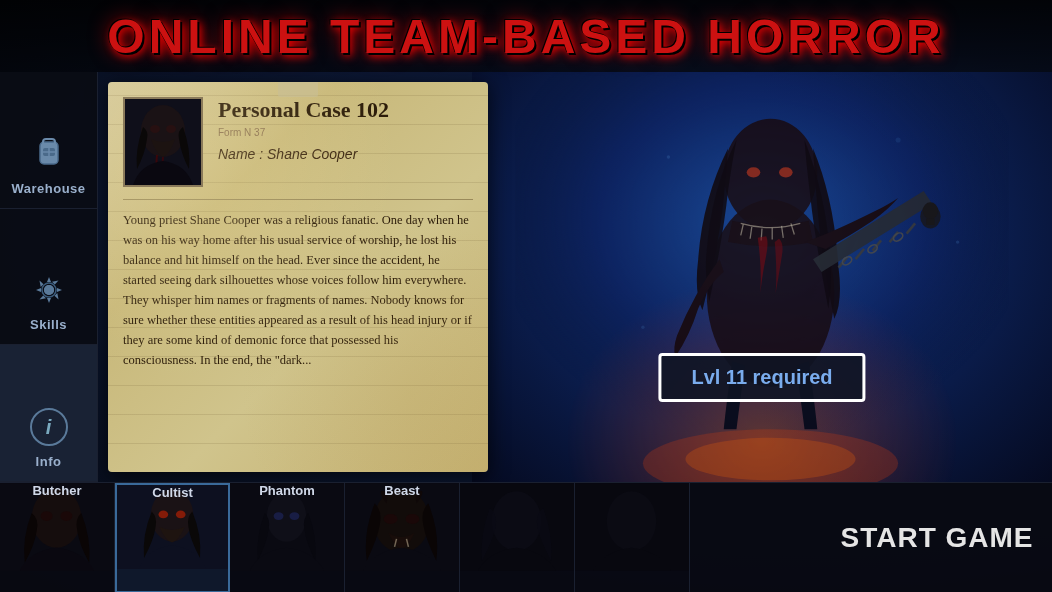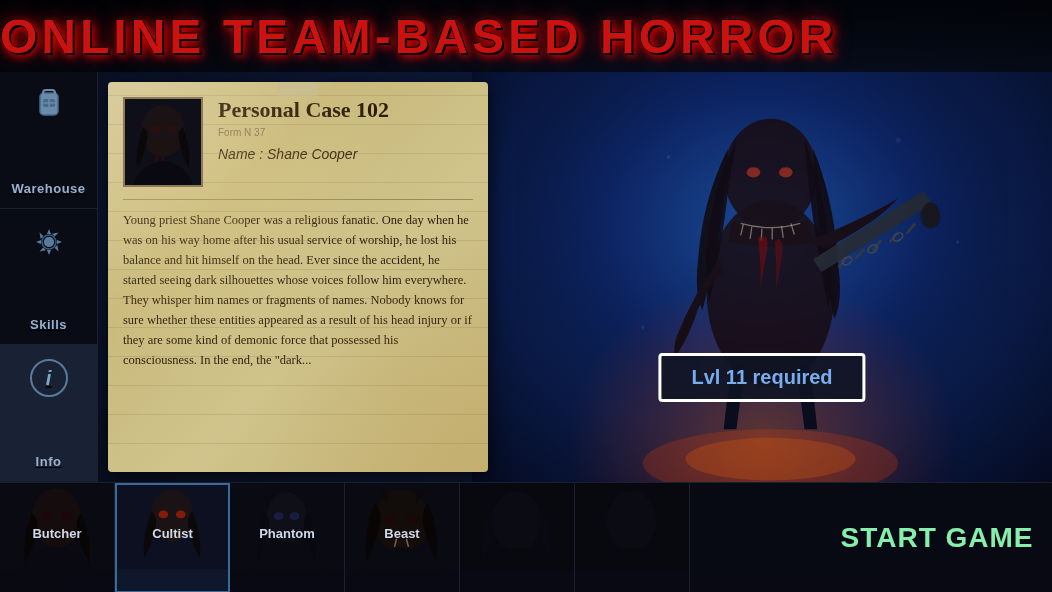--- a/index.html
+++ b/index.html
@@ -24,20 +24,21 @@
     
     .title-bar {
       position: absolute;
       top: 0;
       left: 0;
       right: 0;
       height: 72px;
       background: linear-gradient(180deg, rgba(0,0,0,0.85) 0%, rgba(0,0,0,0.6) 100%);
       display: flex;
       align-items: center;
+      justify-content: center;
       z-index: 10;
     }
 
     .main-title {
       font-size: 48px;
       font-weight: 900;
       color: #cc1111;
       text-transform: uppercase;
       letter-spacing: 4px;
       text-shadow: 2px 2px 0 #000, -1px -1px 0 #000, 3px 3px 8px #ff0000, 0 0 20px #aa0000;
@@ -55,27 +56,26 @@
       border-right: 1px solid #1a2030;
       z-index: 10;
       display: flex;
       flex-direction: column;
     }
 
     .sidebar-item {
       display: flex;
       flex-direction: column;
       align-items: center;
-      justify-content: space-between;
+      justify-content: flex-end;
       padding: 12px 0;
       cursor: pointer;
       border-bottom: 1px solid #1a2030;
       flex: 1;
       position: relative;
-      text-decoration: underline;
     }
 
     .sidebar-item.active {
       background: rgba(30,40,60,0.8);
     }
 
     .sidebar-icon {
       width: 42px;
       height: 42px;
       margin-bottom: 6px;
@@ -251,21 +251,21 @@
       display: flex;
       align-items: center;
     }
 
     .char-slot {
       width: 115px;
       height: 110px;
       display: flex;
       flex-direction: column;
       align-items: center;
-      justify-content: center;
+      justify-content: flex-start;
       padding-bottom: 8px;
       cursor: pointer;
       position: relative;
       border-right: 1px solid #1a2030;
       flex-shrink: 0;
     }
 
     .char-slot.selected {
       border: 2px solid #3a6a9a;
       background: rgba(20,35,60,0.6);
@@ -297,21 +297,21 @@
       width: 230px;
       background: transparent;
       display: flex;
       align-items: center;
       justify-content: center;
       cursor: pointer;
       flex-shrink: 0;
     }
 
     .start-game-text {
-      color: #86efac;
+      color: #e5e5e5;
       font-size: 28px;
       font-weight: bold;
       letter-spacing: 1px;
       text-align: center;
     }
 
     
     svg { display: block; }
 
     .char-slots-wrapper {

